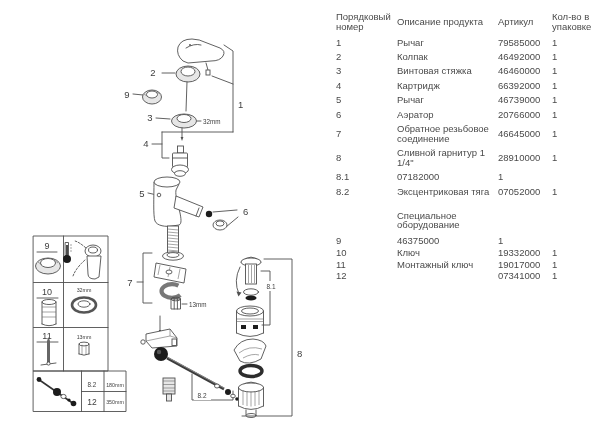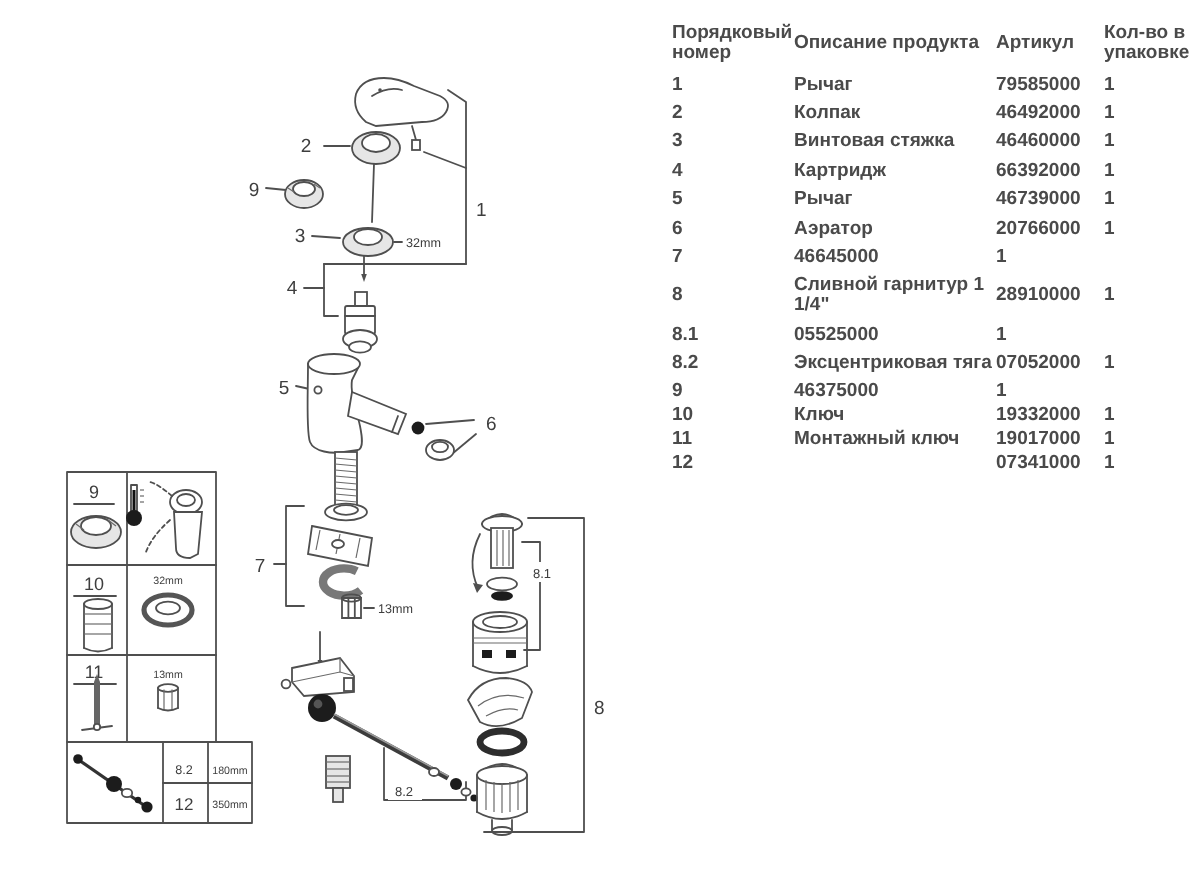--- a/index.html
+++ b/index.html
@@ -5,21 +5,21 @@
   html,body{margin:0;padding:0;background:#fff;}
   body{width:600px;height:440px;position:relative;overflow:hidden;
        font-family:"Liberation Sans",sans-serif;color:#4a4a4a;}
   
   .parts-table{position:absolute;left:336px;top:12px;width:262px;
                font-size:9.5px;line-height:9.8px;color:#4a4a4a;}
   .trow{display:grid;grid-template-columns:61px 101px 54px 44px;
         align-items:center;margin-bottom:4.6px;}
   .trow.tight{margin-bottom:2px;}
   .thead{margin-bottom:6px;}
-  .c{min-height:9.8px;font-weight:bold;}
+  .c{min-height:9.8px;}
   .c.qty{}
   .section-title{margin:14px 0 6px 61px;width:95px;font-size:9.5px;line-height:9.8px;}
   
   svg{position:absolute;left:0;top:0;}
   svg .ln{stroke:#4f4f4f;stroke-width:.9;fill:none;stroke-linecap:round;stroke-linejoin:round;}
   svg .thin{stroke:#6a6a6a;stroke-width:.6;fill:none;}
   svg .fw{fill:#fff;stroke:#4f4f4f;stroke-width:.9;}
   svg .fg{fill:#e6e6e6;stroke:#4f4f4f;stroke-width:.9;}
   svg .fd{fill:#1c1c1c;stroke:none;}
   svg .oring{stroke:#2d2d2d;stroke-width:3.4;fill:none;}
@@ -326,41 +326,43 @@
     <div class="c qty">1</div>
   </div>
   <div class="trow">
     <div class="c">6</div>
     <div class="c">Аэратор</div>
     <div class="c">20766000</div>
     <div class="c qty">1</div>
   </div>
   <div class="trow">
     <div class="c">7</div>
+    <div class="c">Обратное резьбовое соединение</div>
     <div class="c">46645000</div>
     <div class="c qty">1</div>
   </div>
   <div class="trow">
     <div class="c">8</div>
     <div class="c">Сливной гарнитур 1 1/4"</div>
     <div class="c">28910000</div>
     <div class="c qty">1</div>
   </div>
   <div class="trow">
     <div class="c">8.1</div>
-    <div class="c">05525000</div>
+    <div class="c">07182000</div>
     <div class="c qty">1</div>
   </div>
   <div class="trow">
     <div class="c">8.2</div>
     <div class="c">Эксцентриковая тяга</div>
     <div class="c">07052000</div>
     <div class="c qty">1</div>
   </div>
 
+  <div class="section-title">Специальное оборудование</div>
 
   <div class="trow tight">
     <div class="c">9</div>
     <div class="c">46375000</div>
     <div class="c qty">1</div>
   </div>
   <div class="trow tight">
     <div class="c">10</div>
     <div class="c">Ключ</div>
     <div class="c">19332000</div>

